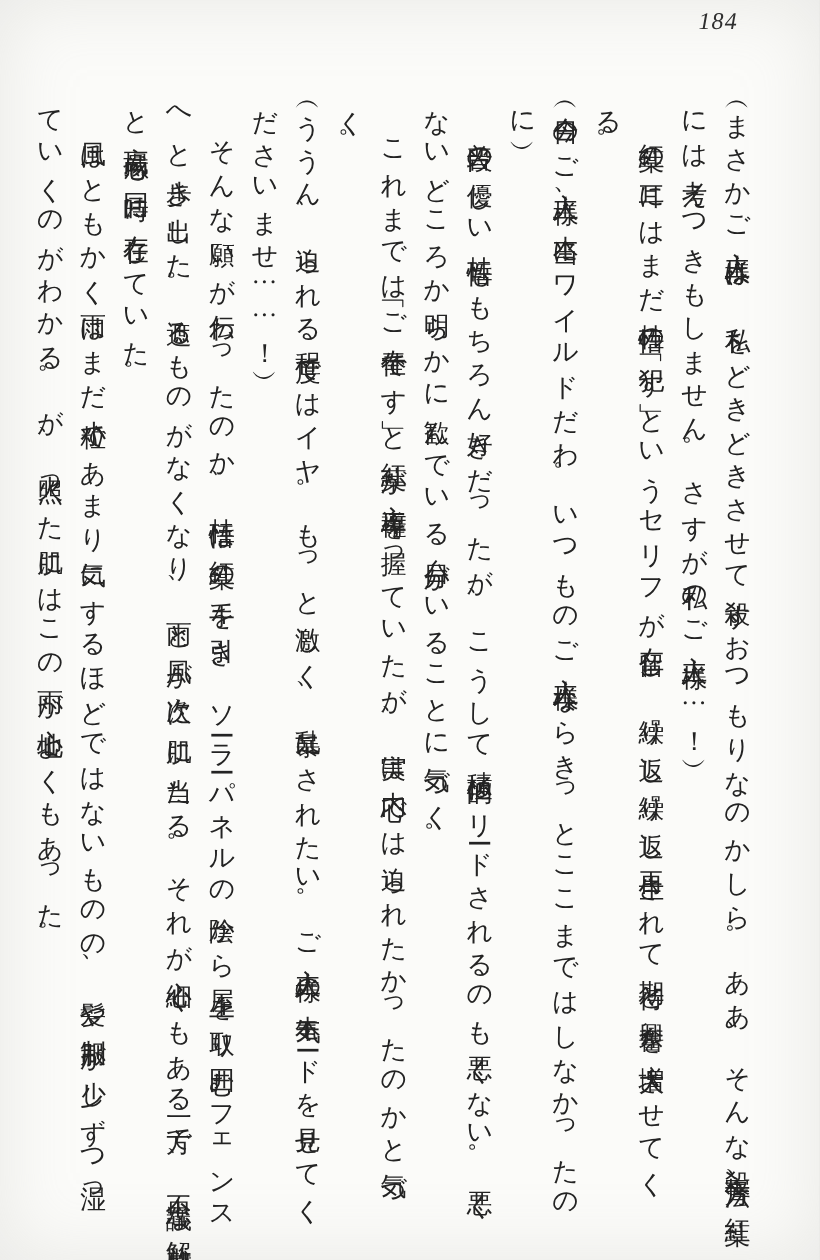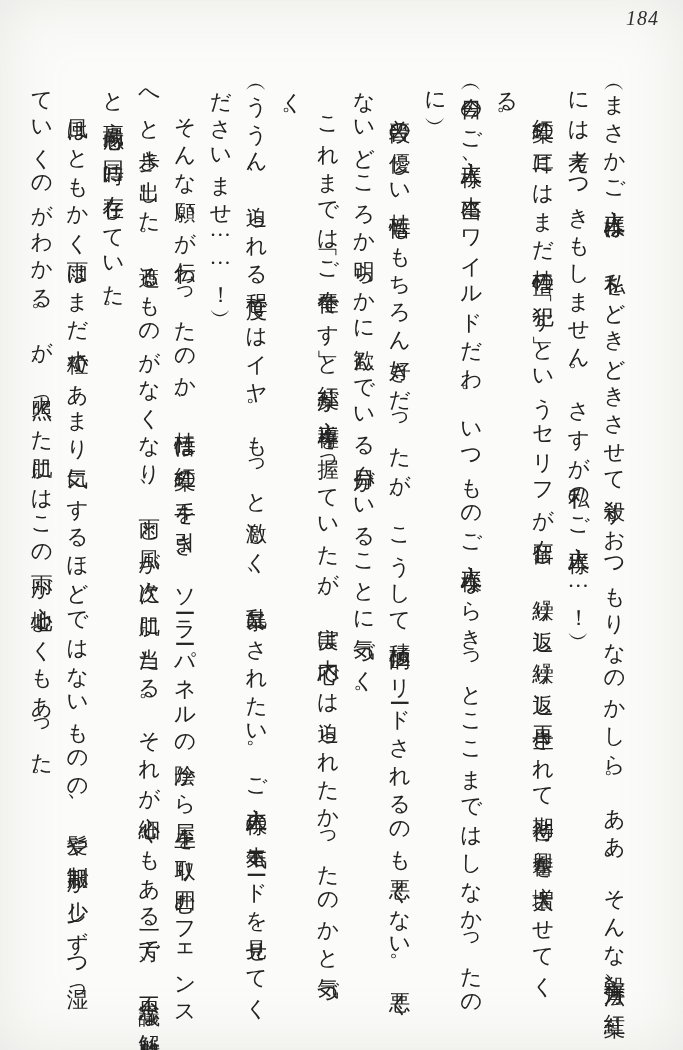--- a/index.html
+++ b/index.html
@@ -18,21 +18,20 @@
     font-family: "Liberation Serif", "DejaVu Serif", serif;
   }
   .page-number {
     position: absolute;
     top: 7px;
     left: 582px;
     font-size: 20px;
     font-style: italic;
     letter-spacing: 1px;
     color: #2f2f2f;
-    margin-left: 44px;
   }
   .text-block {
     position: absolute;
     top: 77px;
     right: 52px;
     height: 953px;
     writing-mode: vertical-rl;
     text-orientation: upright;
     font-size: 21.5px;
     letter-spacing: 3.5px;

